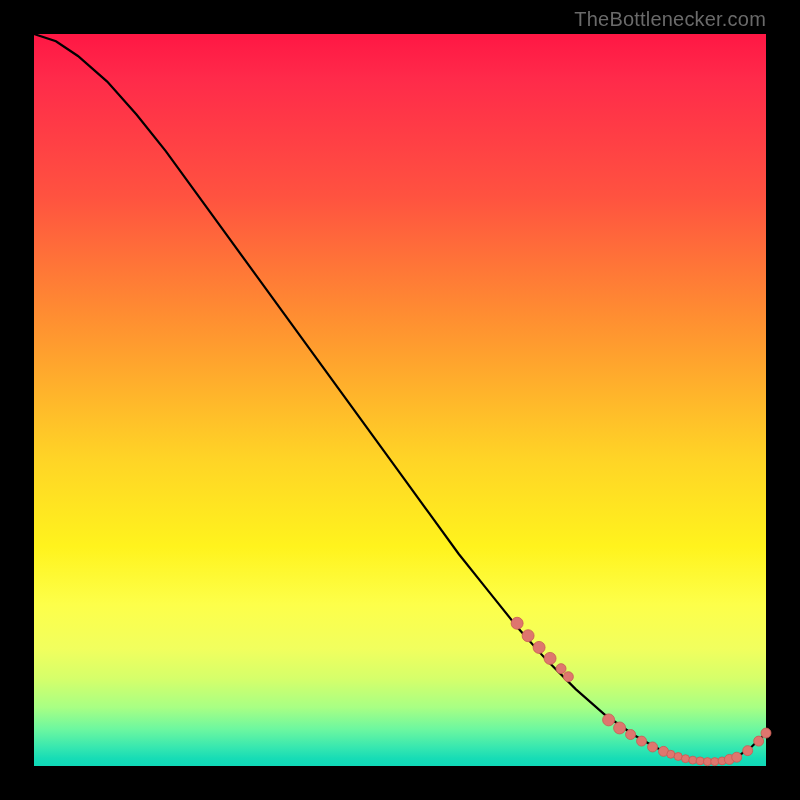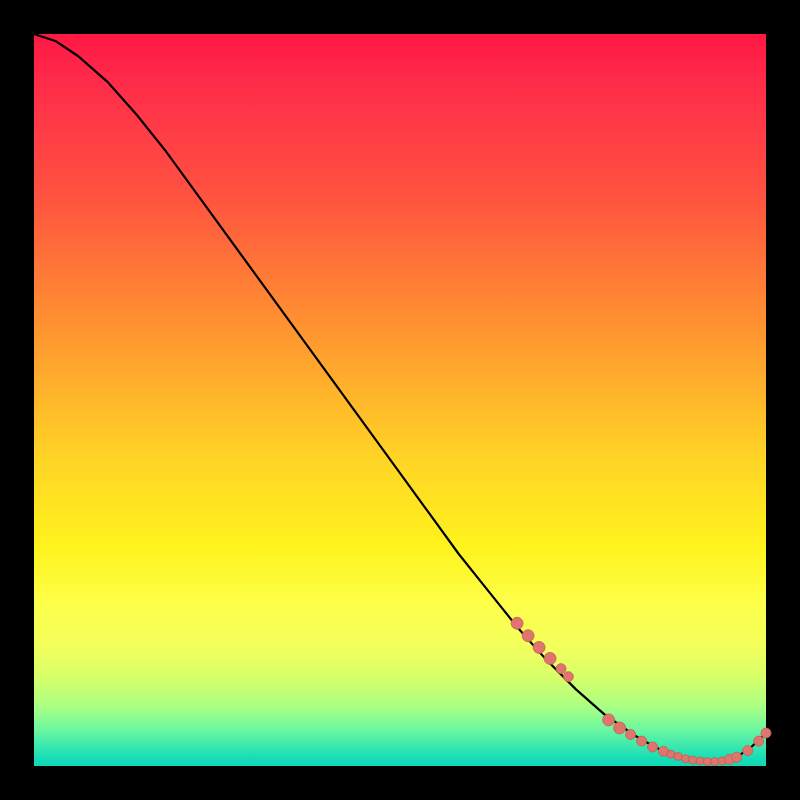--- a/index.html
+++ b/index.html
@@ -58,20 +58,21 @@
     width: 732px;
     height: 732px;
     overflow: visible;
   }
 </style>
 </head>
 <body>
 
 <div class="frame">
 
+  <div class="attribution">TheBottlenecker.com</div>
 
   <div class="plot">
     <svg class="curve" viewBox="0 0 732 732" preserveAspectRatio="none">
       <path id="curve-path" fill="none" stroke="#000000" stroke-width="2.2" stroke-linecap="round" d="M0.00 0.00 L21.96 7.32 L43.92 21.96 L73.20 47.58 L102.48 80.52 L131.76 117.12 L161.04 157.38 L190.32 197.64 L219.60 237.90 L248.88 278.16 L278.16 318.42 L307.44 358.68 L336.72 398.94 L366.00 439.20 L395.28 479.46 L424.56 519.72 L453.84 556.32 L483.12 592.92 L512.40 625.86 L541.68 655.14 L570.96 680.76 L600.24 701.26 L622.20 713.70 L644.16 722.48 L666.12 726.88 L688.08 727.61 L702.72 723.22 L717.36 712.97 L732.00 699.06"></path>
       <g id="markers">
           <circle cx="483.12" cy="589.26" r="6" fill="#de766e" stroke="#c95b53" stroke-width="0.8"></circle>
           <circle cx="494.10" cy="601.70" r="6" fill="#de766e" stroke="#c95b53" stroke-width="0.8"></circle>
           <circle cx="505.08" cy="613.42" r="6" fill="#de766e" stroke="#c95b53" stroke-width="0.8"></circle>
           <circle cx="516.06" cy="624.40" r="6" fill="#de766e" stroke="#c95b53" stroke-width="0.8"></circle>
           <circle cx="527.04" cy="634.64" r="5" fill="#de766e" stroke="#c95b53" stroke-width="0.8"></circle>

